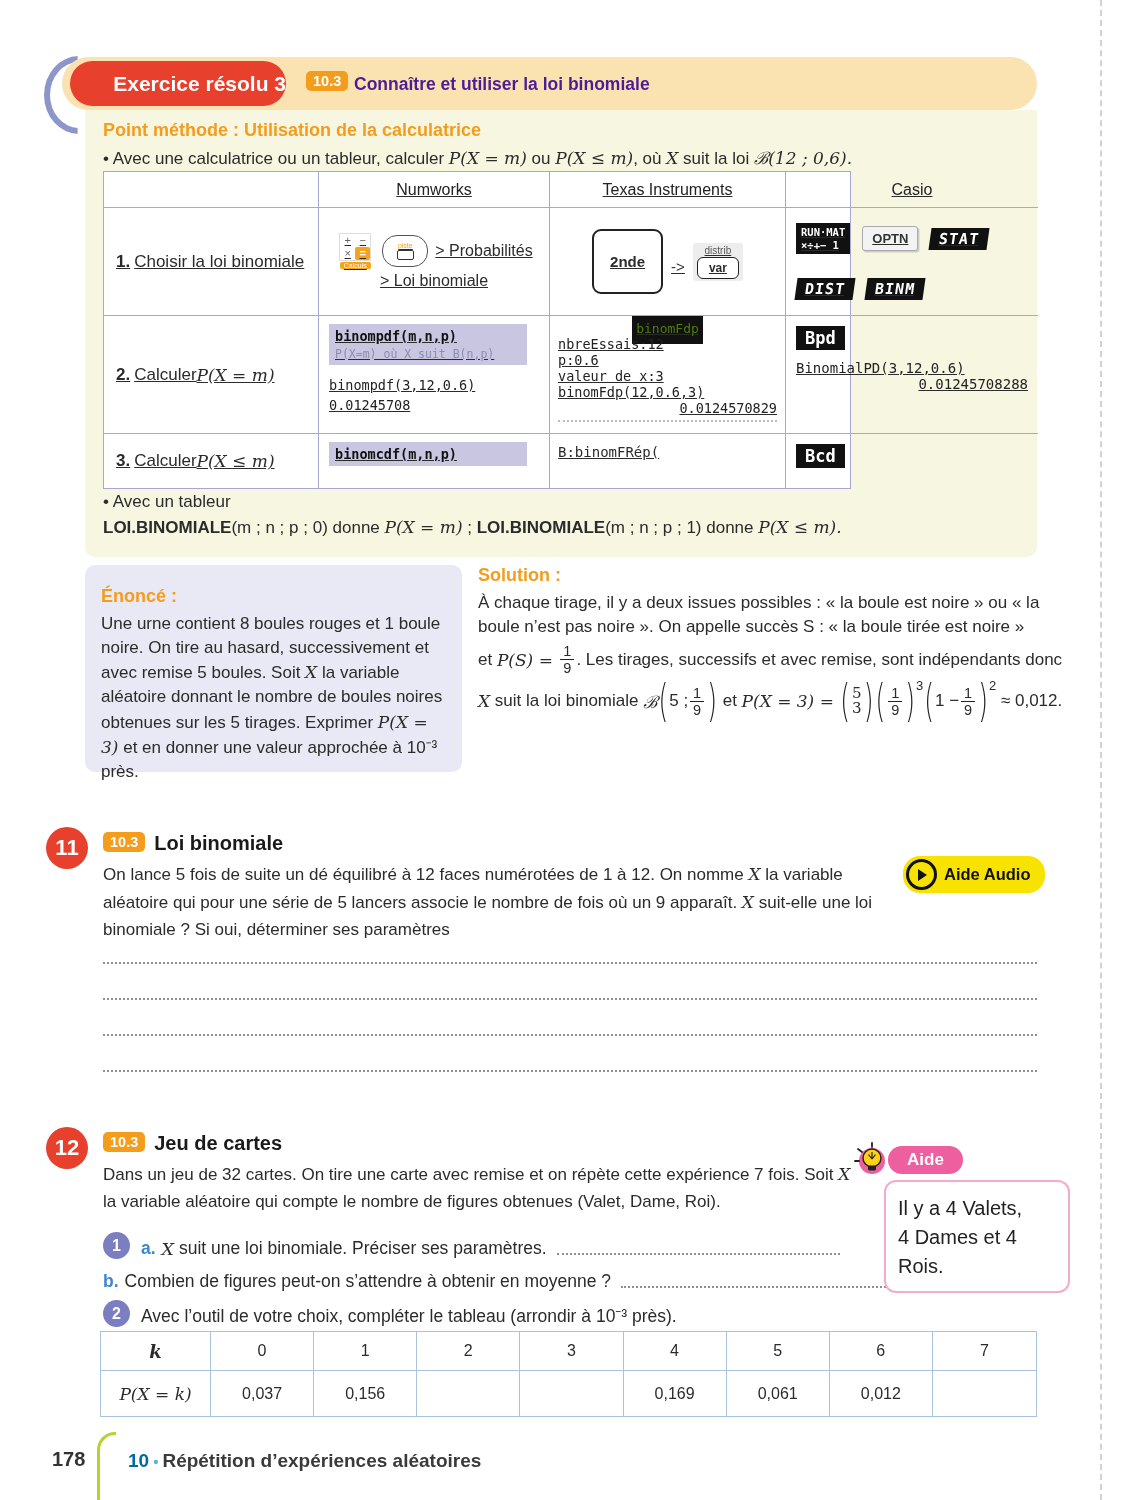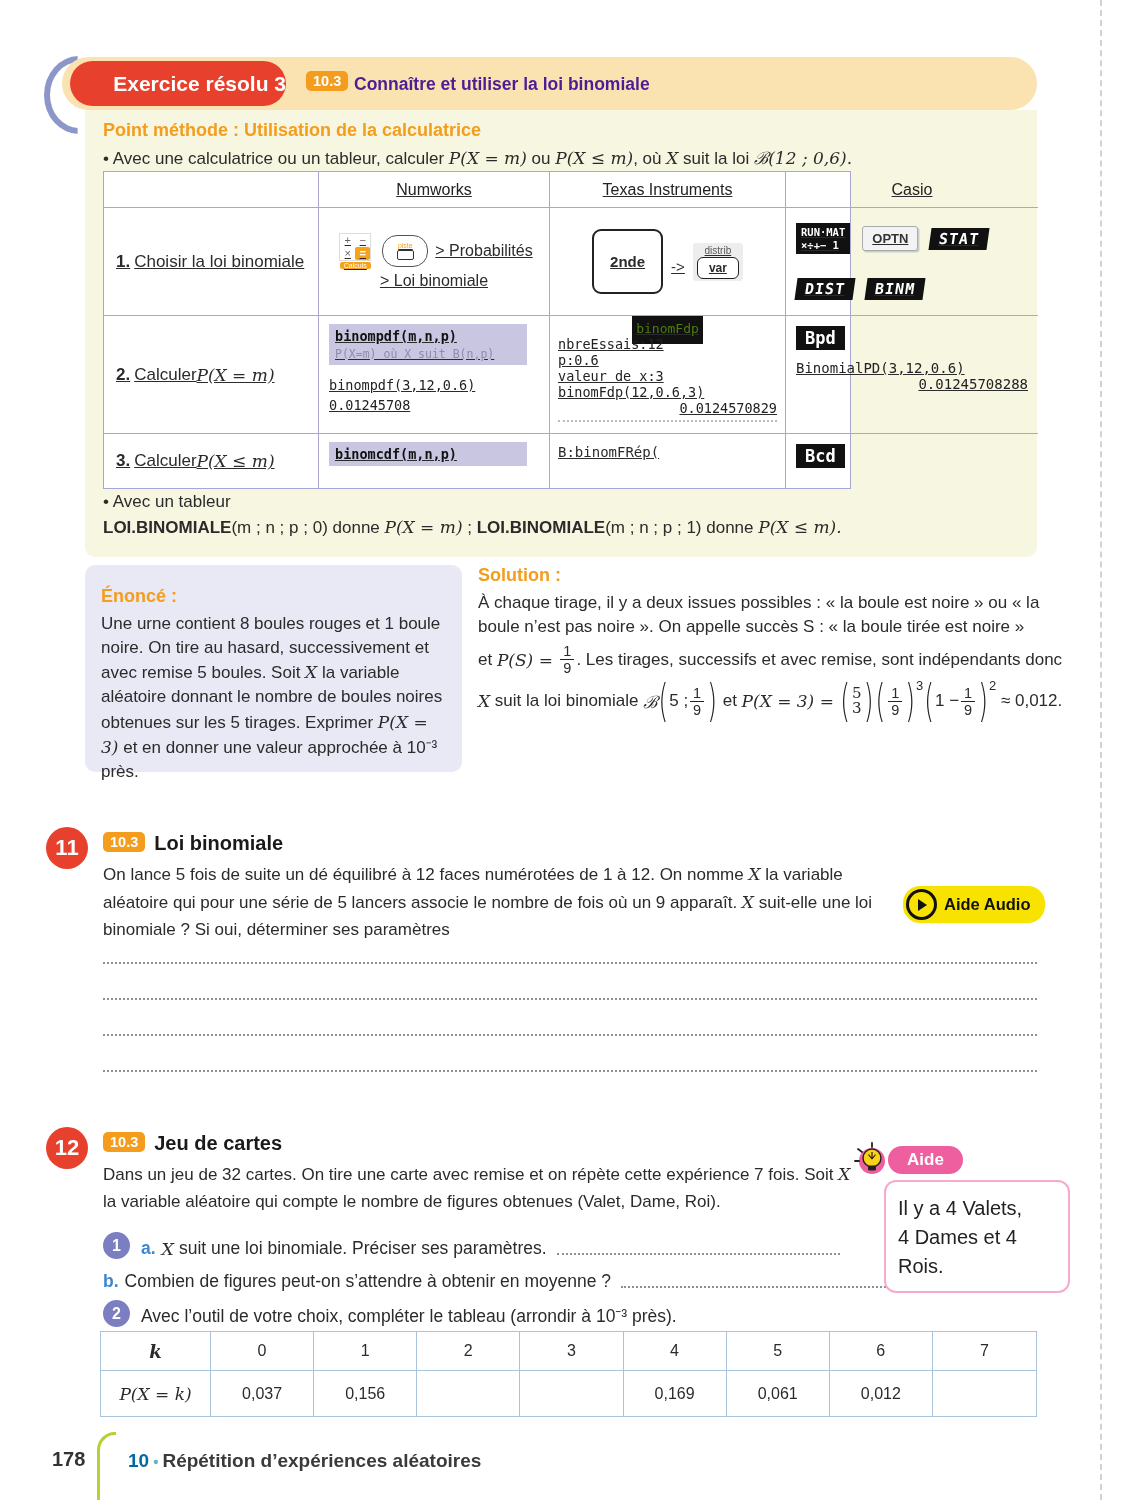--- a/index.html
+++ b/index.html
@@ -103,21 +103,21 @@
   .bp{display:inline-block;font-family:"DejaVu Sans",sans-serif;font-weight:200;font-size:25px;
       transform:scaleY(1.75);margin:0 1px;color:#222;}
   .fexp{font-size:13px;position:relative;top:-16px;}
   
   .exnum{width:42px;height:42px;border-radius:50%;background:#e7402d;color:#fff;font-weight:bold;font-size:22px;
          display:flex;align-items:center;justify-content:center;}
   .exhead{font-size:20px;font-weight:bold;color:#1a1a1a;}
   .exhead .badge{vertical-align:3px;margin-right:9px;}
   .para{font-size:17px;line-height:1.58;}
   .aideaudio{left:903px;top:856px;background:#f8e300;border-radius:17px;display:flex;align-items:center;gap:7px;
-             padding:3px 15px 3px 3px;font-weight:bold;font-size:16.5px;color:#111;margin-top:30px;}
+             padding:3px 15px 3px 3px;font-weight:bold;font-size:16.5px;color:#111;}
   .playc{width:25px;height:25px;border-radius:50%;background:#f8e300;border:3.5px solid #111;
          display:flex;align-items:center;justify-content:center;flex:none;}
   .playt{width:0;height:0;border-left:9px solid #111;border-top:6px solid transparent;
          border-bottom:6px solid transparent;margin-left:2px;}
   .ansline{left:103px;width:934px;border-top:2px dotted #8f8f8f;height:0;}
   
   .aidepill{left:888px;top:1146px;background:#ed5f9e;color:#fff;font-weight:bold;font-size:17px;
             border-radius:16px;padding:4px 19px;z-index:2;}
   .bulbwrap{left:851px;top:1138px;z-index:3;}
   .aidebox{left:884px;top:1180px;width:158px;background:#fff;border:2.5px solid #f6abce;border-radius:12px;

